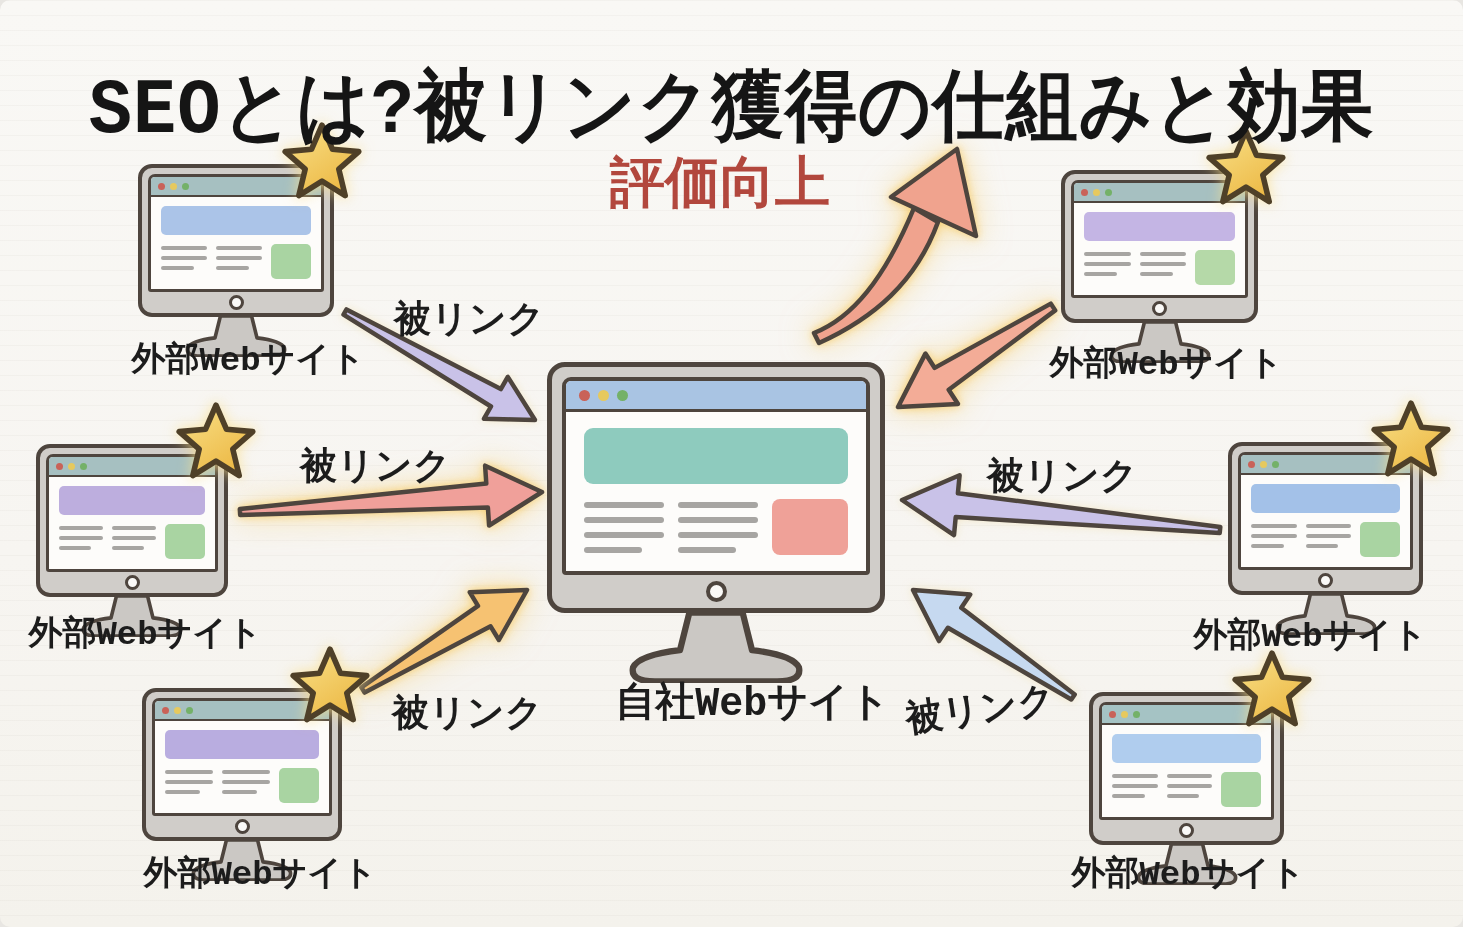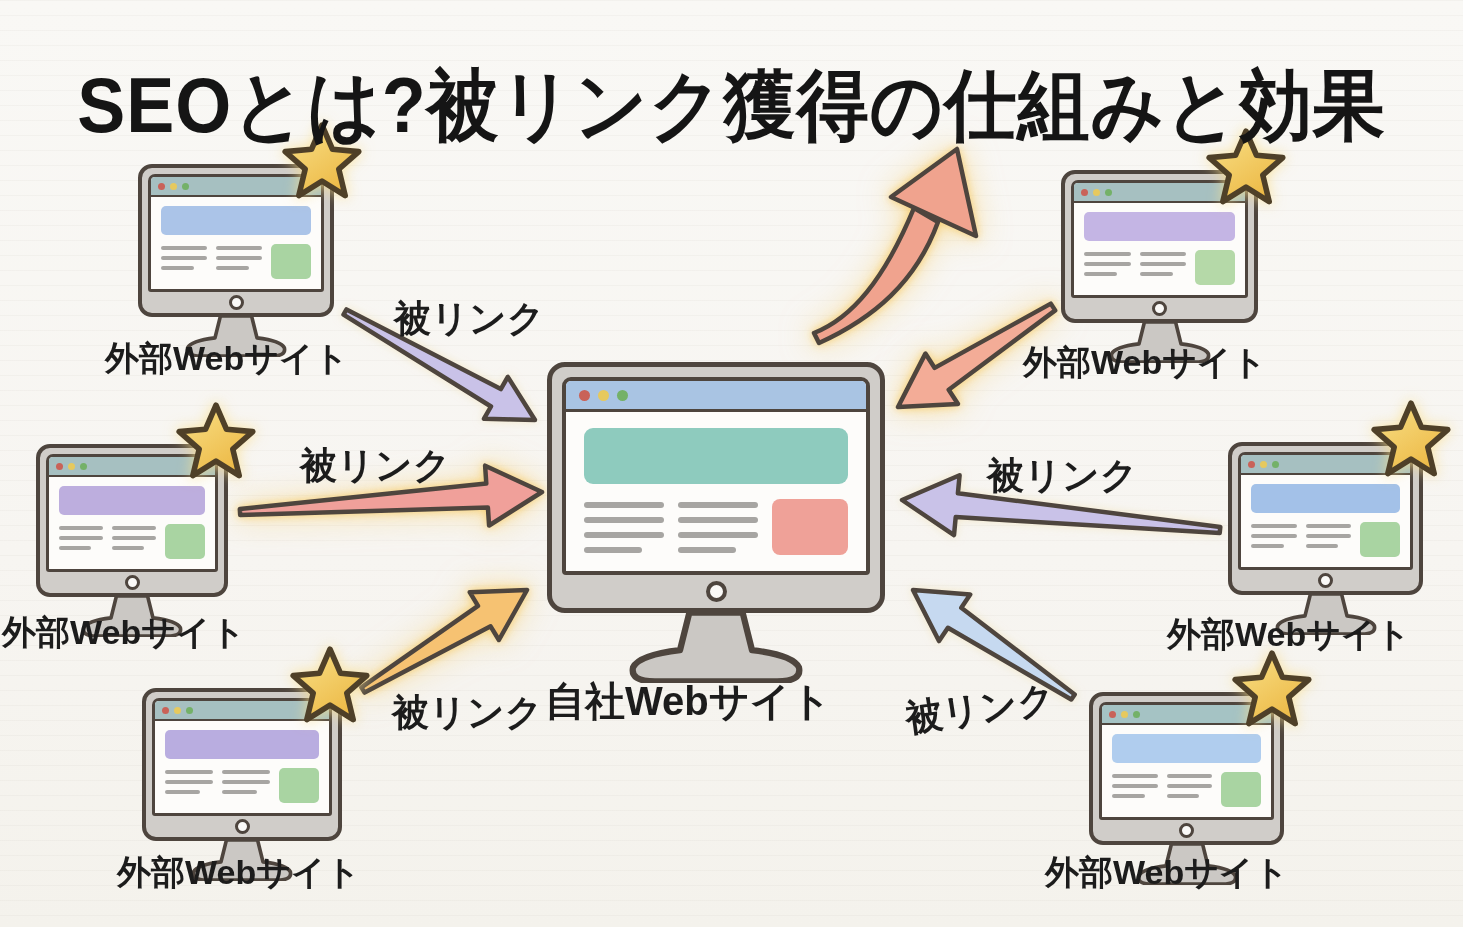--- a/index.html
+++ b/index.html
@@ -1,21 +1,22 @@
 <!DOCTYPE html>
 <html style="--title-color: #151515; --label-color: #1c1c1c; --effect-text: #b2473d; --outline: #4e453e; --monitor-bezel: #d0cdc9; --line-gray: #a7a5a2; --arrow-lavender: #c9c2e8; --arrow-red: #f0a09a; --arrow-orange: #f6c272; --arrow-salmon: #f3ac97; --arrow-blue: #c6d9f0; --arrow-big: #f0a38e; --glow: #f6cd6e; --star-fill: #f2c54f; --star-stroke: #4f4028;"><head>
 <meta charset="utf-8">
 <style>
   html,body{margin:0;padding:0;background:#e8e6e2;}
   .canvas{
     position:relative;width:1463px;height:927px;overflow:hidden;
     background:
       repeating-linear-gradient(180deg, rgba(190,185,175,.10) 0 1px, rgba(0,0,0,0) 1px 15px),
       linear-gradient(180deg,#f9f8f5 0%,#f7f5f1 60%,#f4f2ec 100%);
-    font-family:Liberation Sans, sans-serif;
+    font-family:Liberation Mono, monospace;
+    border-radius:10px;
   }
   
   .title{
     position:absolute;left:0;right:0;top:6px;text-align:center;z-index:5;
     font-size:72px;font-weight:800;letter-spacing:1px;color:var(--title-color);
     transform:scaleY(1.08);transform-origin:top center;white-space:nowrap;
   }
   
   .effect{
     position:absolute;left:560px;top:156px;width:320px;z-index:4;
@@ -79,21 +80,21 @@
   .lg .chin-dot{width:13px;height:13px;border-width:4px;}
   
   .node-tl{left:138px;top:164px;width:196px;}
   .node-tr{left:1061px;top:170px;width:197px;}
   .node-ml{left:36px;top:444px;width:192px;}
   .node-mr{left:1228px;top:442px;width:195px;}
   .node-bl{left:142px;top:688px;width:200px;}
   .node-br{left:1089px;top:692px;width:195px;}
   .node-c{left:547px;top:362px;width:338px;}
   
-  .site-label{position:absolute;z-index:4;text-align:left;font-weight:800;
+  .site-label{position:absolute;z-index:4;text-align:right;font-weight:800;
               font-size:34px;color:var(--label-color);white-space:nowrap;}
   .label-tl{left:105px;top:336px;width:260px;}
   .label-tr{left:1023px;top:340px;width:260px;}
   .label-ml{left:2px;top:610px;width:260px;}
   .label-mr{left:1167px;top:612px;width:260px;}
   .label-bl{left:117px;top:850px;width:260px;}
   .label-br{left:1045px;top:850px;width:260px;}
   .label-c{left:545px;top:674px;width:345px;font-size:40px;}
   .bk{position:absolute;z-index:4;font-weight:800;font-size:37px;
       color:var(--label-color);white-space:nowrap;}
@@ -113,20 +114,21 @@
       <stop offset="1" stop-color="#ecb844"></stop>
     </linearGradient>
   </defs>
 </svg>
 
 <div class="canvas">
 
   <h1 class="title">SEOとは?被リンク獲得の仕組みと効果</h1>
 
   <div class="effect">
+    <div>評価向上</div>
   </div>
 
   <svg class="arrows" viewBox="0 0 1463 927">
     <polygon class="arrow f-lav soft" points="343.5,314.6 491,406.5 484,418.7 535,420 507.8,376.9 500.8,389.1 346.5,309.4"></polygon>
     <polygon class="arrow f-red glow" points="240.2,515 487.9,507.6 489.1,525.5 542,492 485.1,465.7 486.3,483.6 239.8,509"></polygon>
     <polygon class="arrow f-org glow" points="364.6,692.6 490.6,626.3 498.9,640 527,590 469.7,592.2 478,605.9 361.4,687.4"></polygon>
     <polygon class="arrow f-sal glow" points="1050.8,303.6 934.7,367.9 925.4,353.6 898,407 958,404 948.7,389.7 1055.2,310.4"></polygon>
     <polygon class="arrow f-lav soft" points="1220.3,527 957.9,493.3 959.6,475.3 902,500 954,535.1 955.7,517.1 1219.7,533"></polygon>
     <polygon class="arrow f-blu soft" points="1074.7,694.5 961.3,607.8 970.2,594.5 913,590 939,641.1 947.9,627.8 1071.3,699.5"></polygon>
     <g class="glow">

